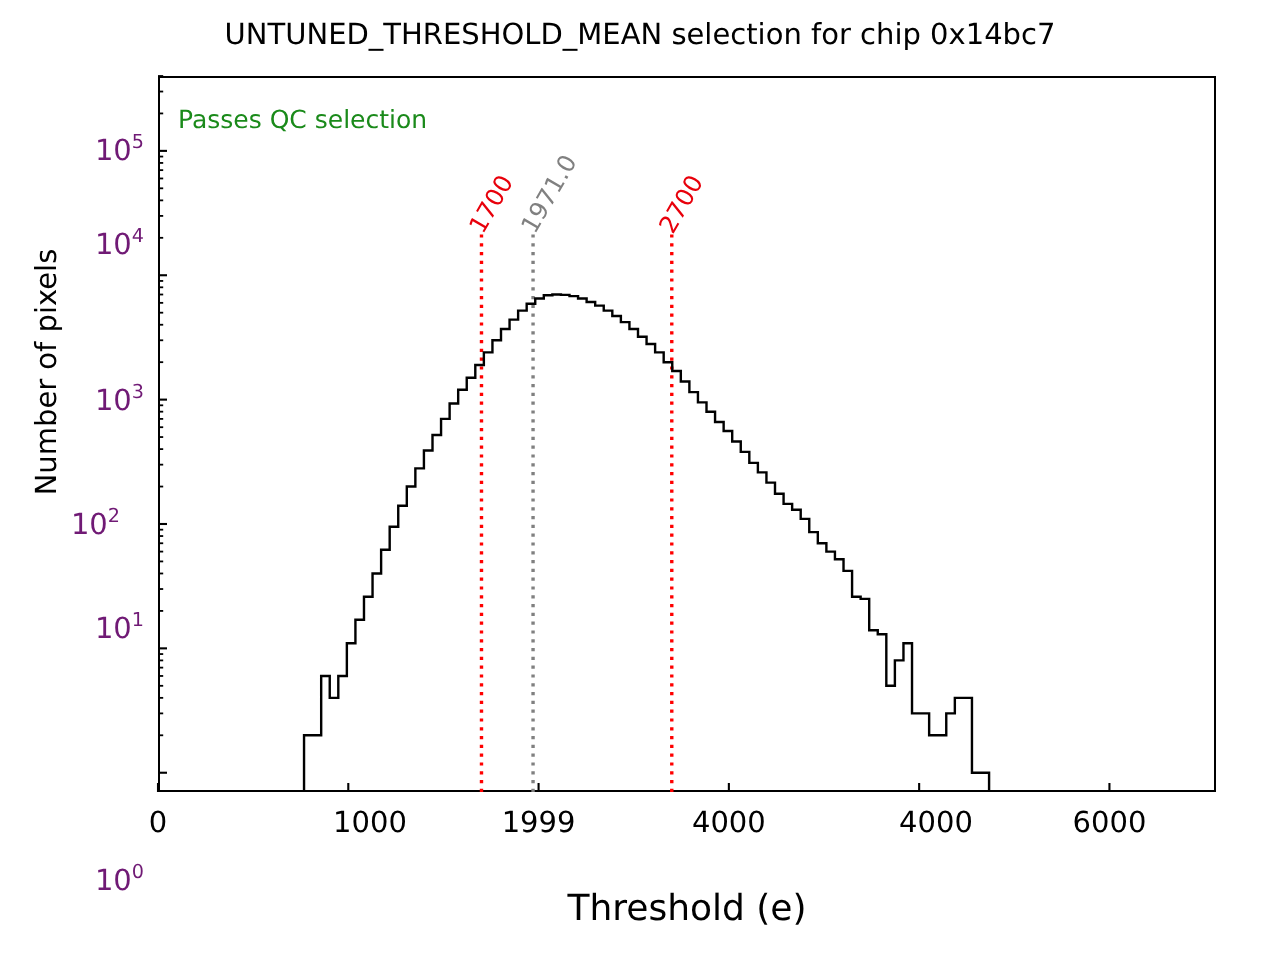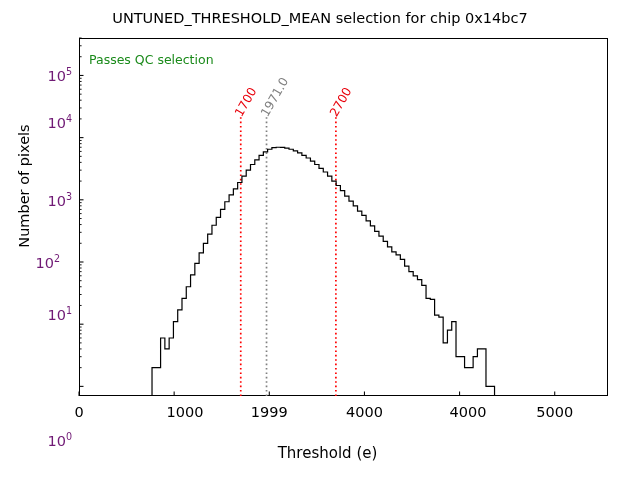--- a/index.html
+++ b/index.html
@@ -18,22 +18,22 @@
     border:1.05px solid #000;box-sizing:border-box;background:#fff;
   }
   #svg-layer{position:absolute;left:0;top:0;width:640px;height:480px;}
   .ylabel{
     position:absolute;
     left:-126px;top:178px;width:300px;text-align:center;
     transform:rotate(-90deg);transform-origin:center center;
     font-size:14.5px;color:#000;
   }
   .xlabel{
-    position:absolute;left:63px;top:444px;width:529px;text-align:center;
-    font-size:15px;color:#000;
+    position:absolute;left:79px;top:444px;width:529px;text-align:center;
+    font-size:18px;color:#000;
   }
   .xtick-label{
     position:absolute;top:404px;font-size:14.5px;color:#000;
     transform:translateX(-50%);white-space:nowrap;
   }
   .ytick-label{
     position:absolute;font-size:14.5px;color:#701a75;
     transform:translate(-100%,-50%);white-space:nowrap;
   }
   .ytick-label sup{font-size:9.6px;vertical-align:super;}
@@ -127,21 +127,21 @@
   </svg>
 
   <div class="qc-note">Passes QC selection</div>
 
   <div id="labels-layer">
       <div class="xtick-label" style="left: 79px;">0</div>
       <div class="xtick-label" style="left: 185px;">1000</div>
       <div class="xtick-label" style="left: 269.288px;">1999</div>
       <div class="xtick-label" style="left: 364.432px;">4000</div>
       <div class="xtick-label" style="left: 468px; text-align: center;">4000</div>
-      <div class="xtick-label" style="left: 554.719px;">5000</div>
+      <div class="xtick-label" style="left: 554.719px;">6000</div>
       <div class="ytick-label" style="left: 72px; top: 407px; margin-top: 33px;">10<sup>0</sup></div>
       <div class="ytick-label" style="left: 72px; top: 314px;">10<sup>1</sup></div>
       <div class="ytick-label" style="left: 60px; top: 261.996px;">10<sup>2</sup></div>
       <div class="ytick-label" style="left: 72px; top: 199.811px;">10<sup>3</sup></div>
       <div class="ytick-label" style="left: 72px; top: 122px;">10<sup>4</sup></div>
       <div class="ytick-label" style="left: 72px; top: 75.4394px;">10<sup>5</sup></div>
       <div class="vline-label red" style="left: 243.745px; top: 105px;">1700</div>
       <div class="vline-label gray" style="left: 269.529px; top: 105px;">1971.0</div>
       <div class="vline-label red" style="left: 338.888px; top: 105px;">2700</div>
     </div>

